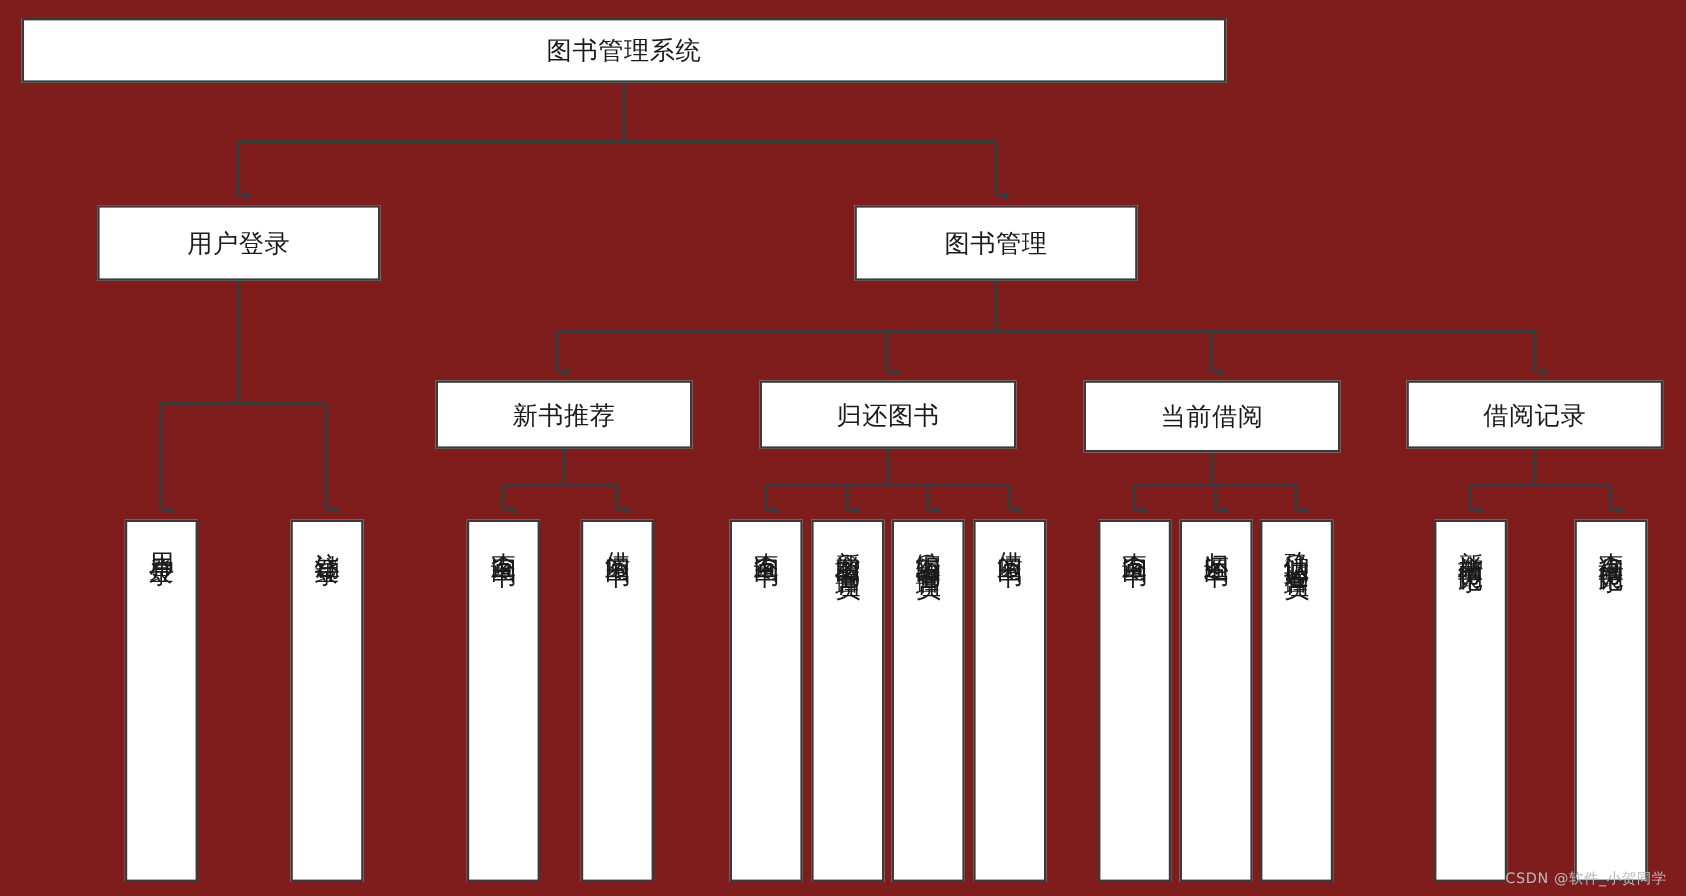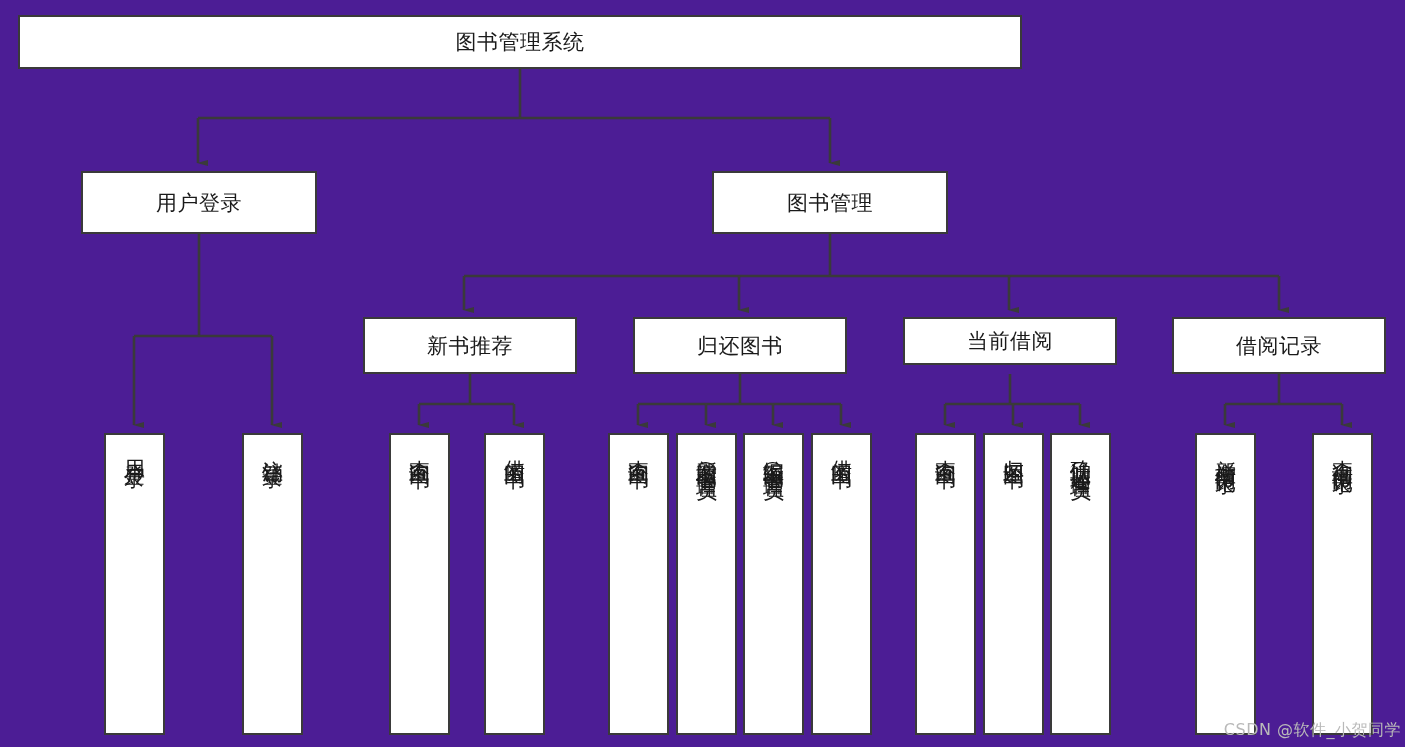--- a/index.html
+++ b/index.html
@@ -7,21 +7,21 @@
     padding: 0;
     background: #ffffff;
   }
   body {
     font-family: "DejaVu Sans", "Liberation Sans", sans-serif;
   }
   #canvas {
     position: relative;
     width: 1405px;
     height: 747px;
-    background: #4c1d95;
+    background: #7f1d1d;
     overflow: hidden;
   }
   #edges {
     position: absolute;
     left: 0;
     top: 0;
     width: 1405px;
     height: 747px;
   }
   .node {
@@ -47,23 +47,23 @@
   .node.vert .vtext {
     writing-mode: vertical-rl;
     text-orientation: upright;
     font-size: 21px;
     line-height: 1.15;
     letter-spacing: 3px;
     white-space: nowrap;
   }
   .watermark {
     position: absolute;
-    right: 4px;
+    right: 16px;
     bottom: 6px;
-    font-size: 16px;
+    font-size: 12px;
     color: #b9b9b9;
     letter-spacing: 0.5px;
     white-space: nowrap;
   }
 </style>
 </head>
 <body>
 
 <div id="canvas">
 
@@ -130,21 +130,21 @@
   <div class="node horiz" id="n-l3-0" style="left: 363px; top: 317px; width: 214px; height: 57px;">
     <span>新书推荐</span>
   </div>
 
   <div class="node horiz" id="n-l2-1" style="left: 712px; top: 171px; width: 236px; height: 63px;">
     <span>图书管理</span>
   </div>
   <div class="node horiz" id="n-l3-1" style="left: 633px; top: 317px; width: 214px; height: 57px;">
     <span>归还图书</span>
   </div>
-  <div class="node horiz" id="n-l3-2" style="left: 903px; top: 317px; width: 214px; height: 48px;">
+  <div class="node horiz" id="n-l3-2" style="left: 903px; top: 317px; width: 214px; height: 60px;">
     <span>当前借阅</span>
   </div>
   <div class="node horiz" id="n-l3-3" style="left: 1172px; top: 317px; width: 214px; height: 57px;">
     <span>借阅记录</span>
   </div>
 
   <div class="node vert" id="n-lf-0" style="left: 104px; top: 433px; width: 61px; height: 302px;">
     <span class="vtext">用户登录</span>
   </div>
   <div class="node vert" id="n-lf-1" style="left: 242px; top: 433px; width: 61px; height: 302px;">

